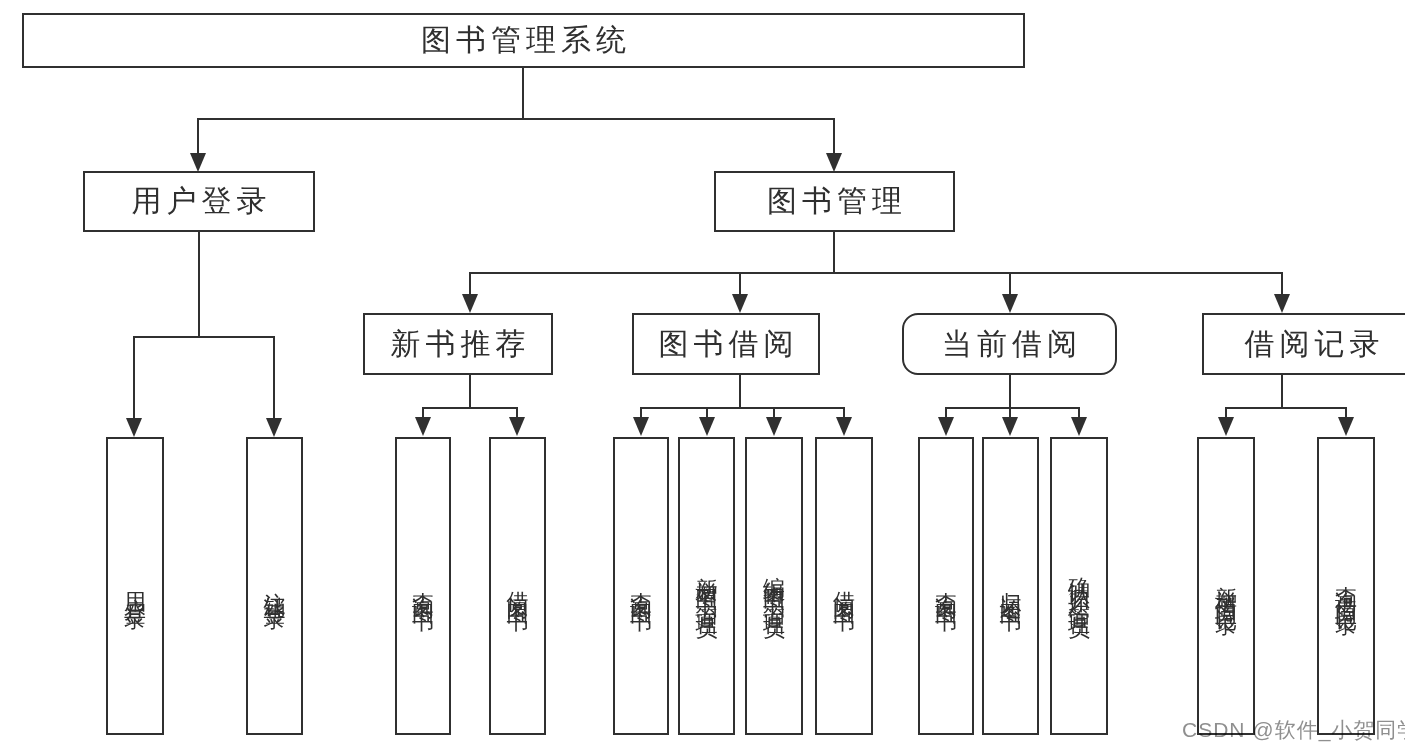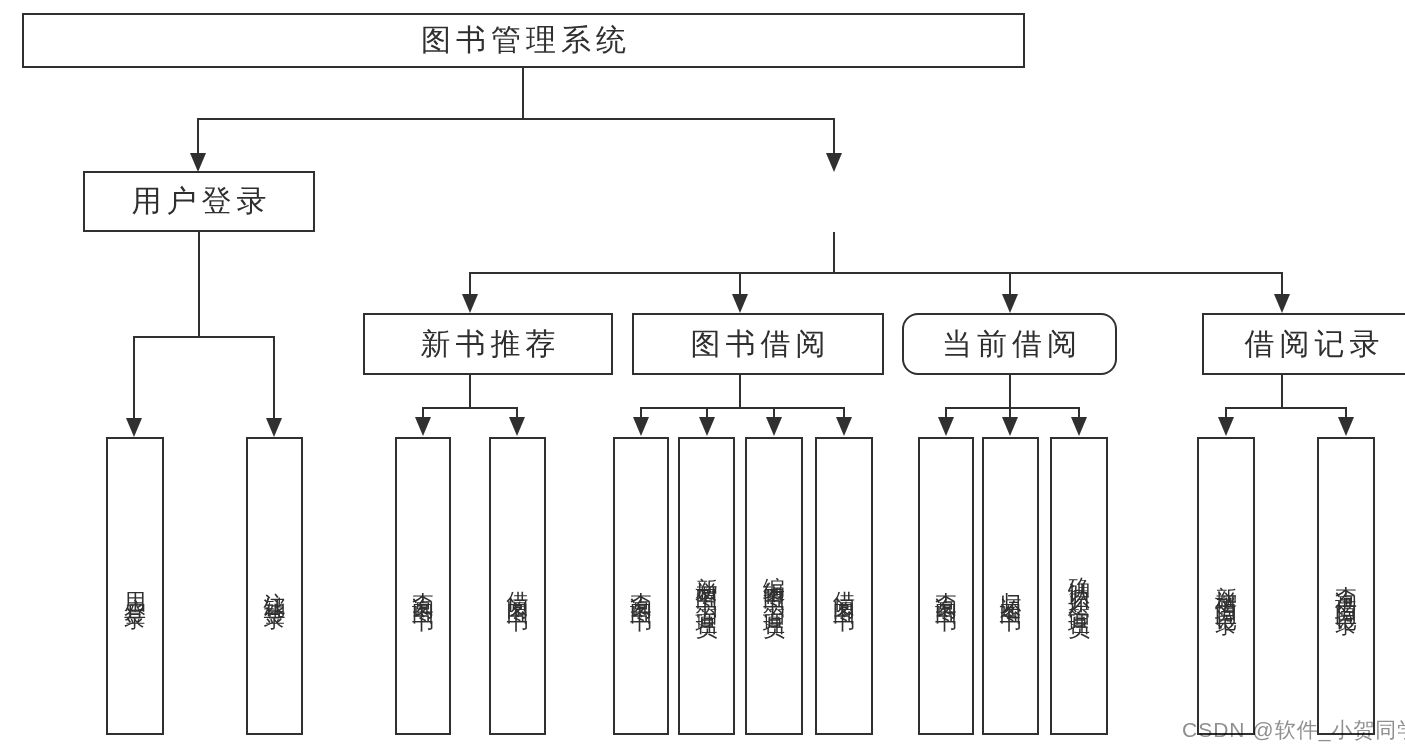--- a/index.html
+++ b/index.html
@@ -66,41 +66,42 @@
   <div class="box hbox" style="left:22px; top:13px; width:1003px; height:55px;">图书管理系统</div>
 
   <div class="line" style="left:522px; top:68px; width:2px; height:50px;"></div>
   <div class="line" style="left:198px; top:118px; width:637px; height:2px;"></div>
   <div class="line" style="left:197px; top:118px; width:2px; height:38px;"></div>
   <div class="arrow" style="left:190px; top:153px;"></div>
   <div class="line" style="left:833px; top:118px; width:2px; height:38px;"></div>
   <div class="arrow" style="left:826px; top:153px;"></div>
 
   <div class="box hbox" style="left:83px; top:171px; width:232px; height:61px;">用户登录</div>
+  <div class="box hbox" style="left:714px; top:171px; width:241px; height:61px;">图书管理</div>
 
   <div class="line" style="left:198px; top:232px; width:2px; height:104px;"></div>
   <div class="line" style="left:134px; top:336px; width:141px; height:2px;"></div>
   <div class="line" style="left:133px; top:336px; width:2px; height:84px;"></div>
   <div class="arrow" style="left:126px; top:418px;"></div>
   <div class="line" style="left:273px; top:336px; width:2px; height:84px;"></div>
   <div class="arrow" style="left:266px; top:418px;"></div>
 
   <div class="line" style="left:833px; top:232px; width:2px; height:40px;"></div>
   <div class="line" style="left:470px; top:272px; width:813px; height:2px;"></div>
   <div class="line" style="left:469px; top:272px; width:2px; height:24px;"></div>
   <div class="arrow" style="left:462px; top:294px;"></div>
   <div class="line" style="left:739px; top:272px; width:2px; height:24px;"></div>
   <div class="arrow" style="left:732px; top:294px;"></div>
   <div class="line" style="left:1009px; top:272px; width:2px; height:24px;"></div>
   <div class="arrow" style="left:1002px; top:294px;"></div>
   <div class="line" style="left:1281px; top:272px; width:2px; height:24px;"></div>
   <div class="arrow" style="left:1274px; top:294px;"></div>
 
-  <div class="box hbox" style="left:363px; top:313px; width:250px; height:62px;">新书推荐</div>
-  <div class="box hbox" style="left:632px; top:313px; width:252px; height:62px;">图书借阅</div>
+  <div class="box hbox" style="left:363px; top:313px; width:190px; height:62px;">新书推荐</div>
+  <div class="box hbox" style="left:632px; top:313px; width:188px; height:62px;">图书借阅</div>
   <div class="box hbox" style="left:902px; top:313px; width:215px; height:62px;border-radius:16px;">当前借阅</div>
   <div class="box hbox" style="left:1172px; top:313px; width:220px; height:62px;margin-left:30px;">借阅记录</div>
 
   <div class="line" style="left:469px; top:375px; width:2px; height:33px;"></div>
   <div class="line" style="left:423px; top:407px; width:95px; height:2px;"></div>
   <div class="line" style="left:422px; top:407px; width:2px; height:12px;"></div>
   <div class="arrow" style="left:415px; top:417px;"></div>
   <div class="line" style="left:516px; top:407px; width:2px; height:12px;"></div>
   <div class="arrow" style="left:509px; top:417px;"></div>
 

